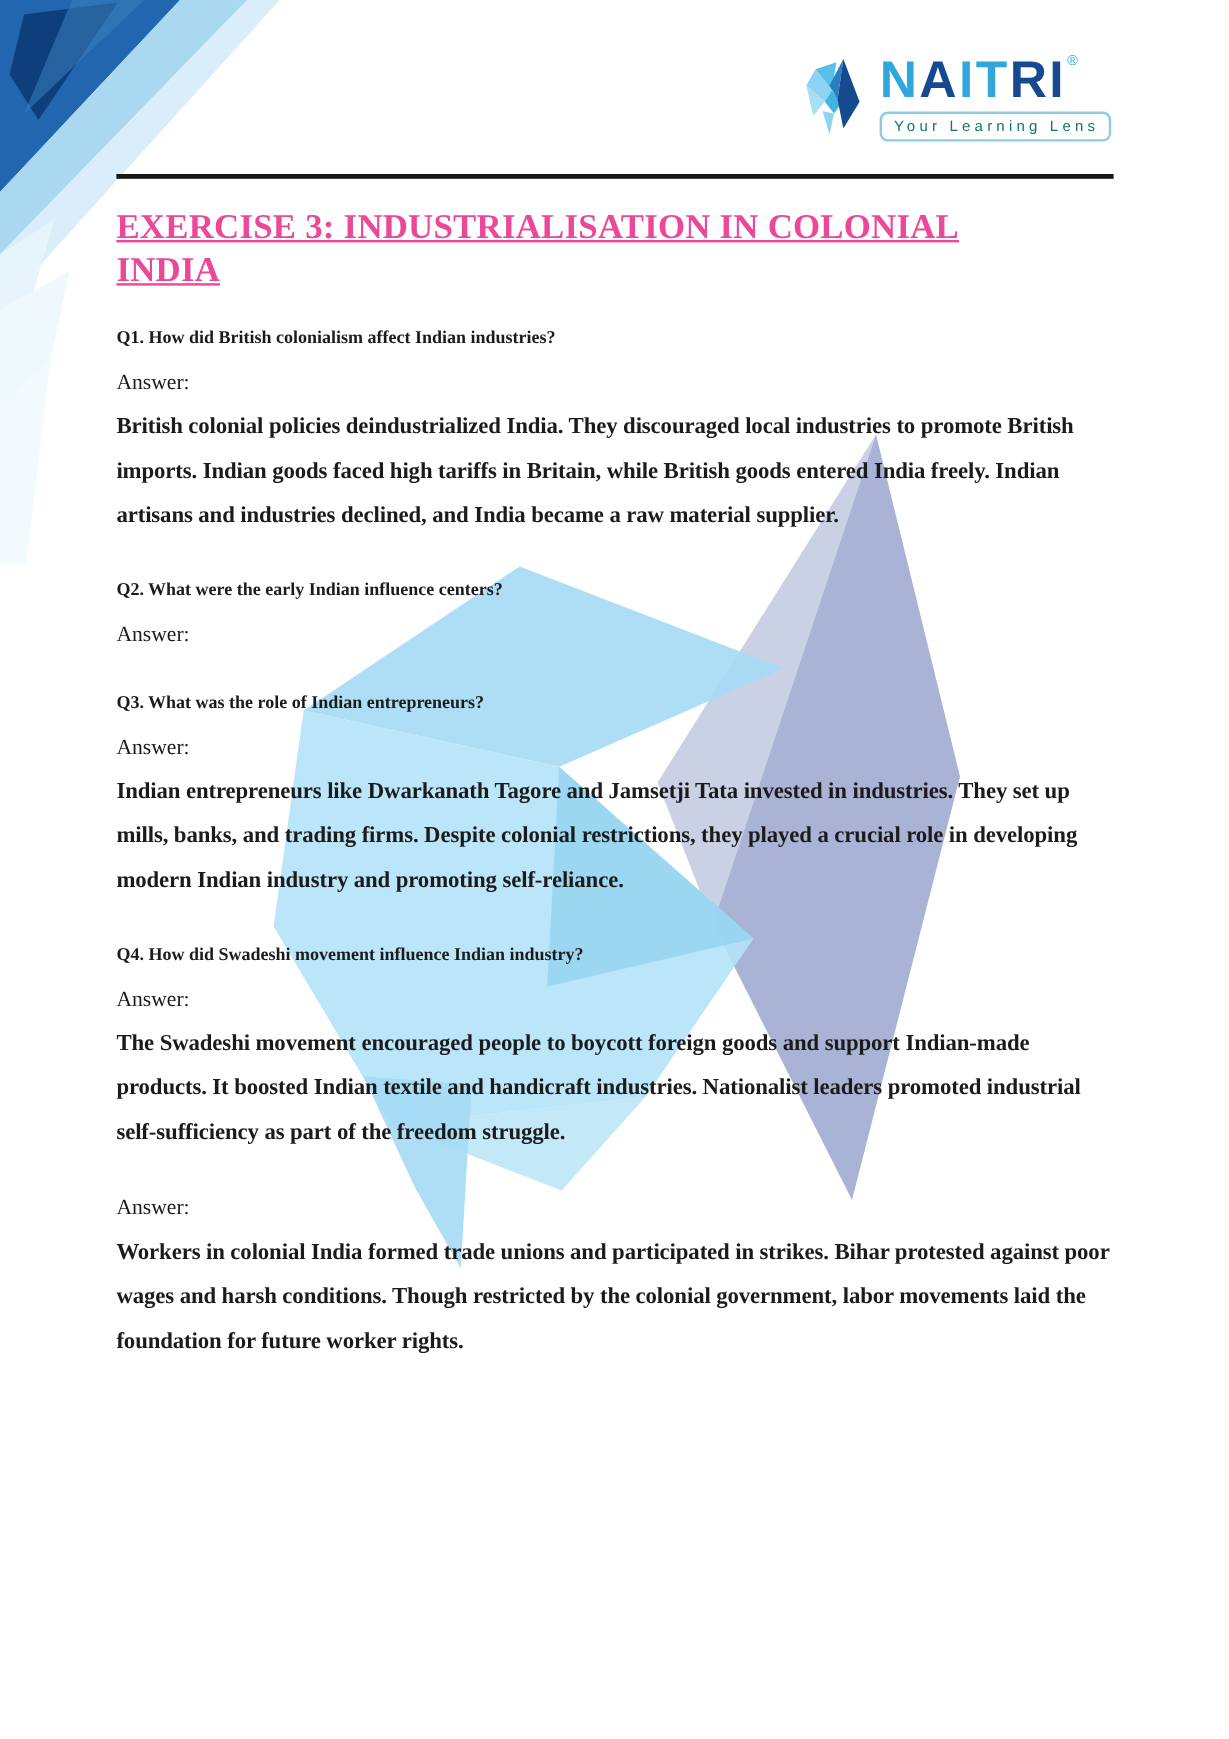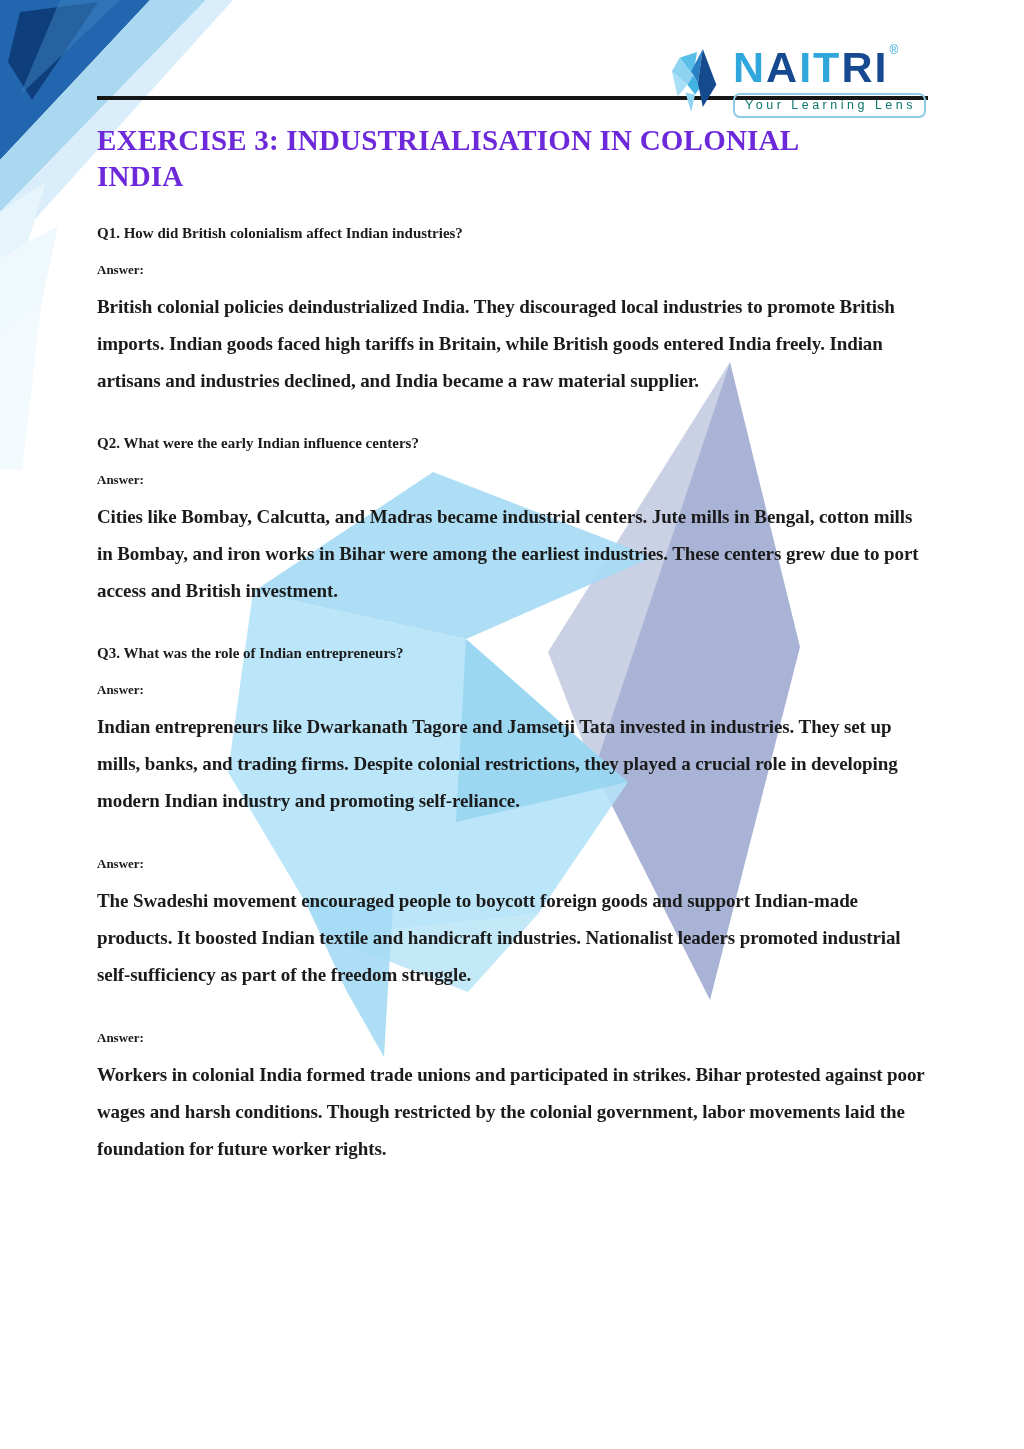--- a/index.html
+++ b/index.html
@@ -5,45 +5,46 @@
   html,body{margin:0;padding:0;}
   body{
     width:1024px;height:1449px;position:relative;overflow:hidden;
     background:#ffffff;font-family:"Liberation Serif", serif;color:#1b1b1b;
   }
   
   .corner-decor{position:absolute;top:0;left:0;z-index:0;pointer-events:none;}
   .watermark{position:absolute;left:208px;top:352px;z-index:0;pointer-events:none;}
   
   .content{position:relative;z-index:1;padding:0 96px 0 97px;}
-  .header{position:relative;height:96px;}
+  .header{position:relative;height:145px;}
   .logo{position:absolute;top:46px;right:2px;display:flex;align-items:flex-start;gap:7px;}
   .logo-text-col{display:flex;flex-direction:column;align-items:stretch;}
   .brand-row{display:flex;align-items:flex-start;}
   .brand-wordmark{
     font-family:"Liberation Sans", sans-serif;font-weight:800;font-size:43px;
     line-height:1;letter-spacing:2px;white-space:nowrap;
   }
   .reg-mark{font-family:"Liberation Sans", sans-serif;font-size:12px;line-height:1;
     position:relative;top:-2px;left:1px;}
   .tagline-box{
     margin-top:4px;border:2px solid #8ecbe8;border-radius:7px;
     font-family:"Liberation Sans", sans-serif;font-size:12.5px;letter-spacing:3.5px;
     padding:3px 8px 4px 10px;text-align:center;white-space:nowrap;
   }
   .rule{height:4px;background:#161616;margin:0;}
   .page-title{
-    margin:22px 0 0 0;font-size:29px;font-weight:bold;line-height:36px;color:#6d28d9;
+    margin:22px 0 0 0;font-size:29px;font-weight:bold;line-height:36px;color:#ec4899;
     letter-spacing:0.2px;
+    text-decoration:underline;
   }
   .qa-list{margin-top:26px;}
   .qa-block{margin-top:0;}
   .qa-block + .qa-block{margin-top:31px;}
   .qa-question{font-size:15px;font-weight:bold;margin:0 0 9px 0;line-height:27px;}
-  .qa-answer-label{font-size:13px;font-weight:bold;margin:0 0 5px 0;line-height:27px;}
+  .qa-answer-label{font-size:18px;font-weight:normal;margin:0 0 5px 0;line-height:27px;}
   .qa-answer{font-size:19px;line-height:37px;margin:0;letter-spacing:-0.1px;font-weight:bold;}
 </style>
 </head>
 <body>
 
 <svg class="corner-decor" width="340" height="500" viewBox="0 0 340 500" aria-hidden="true">
   <polygon points="0,0 150,0 0,160" fill="#2166ae"></polygon>
   <polygon points="20,12 98,2 32,100 8,62" fill="#0f3e7c"></polygon>
   <polygon points="60,0 120,0 20,95" fill="#3c7fbd" opacity="0.55"></polygon>
   <polygon points="150,0 206,0 0,212 0,160" fill="#a9d8f0"></polygon>
@@ -96,30 +97,30 @@
   <div class="qa-list">
   <div class="qa-block">
     <h2 class="qa-question">Q1. How did British colonialism affect Indian industries?</h2>
     <div class="qa-answer-label">Answer:</div>
     <p class="qa-answer">British colonial policies deindustrialized India. They discouraged local industries to promote British imports. Indian goods faced high tariffs in Britain, while British goods entered India freely. Indian artisans and industries declined, and India became a raw material supplier.</p>
   </div>
 
   <div class="qa-block">
     <h2 class="qa-question">Q2. What were the early Indian influence centers?</h2>
     <div class="qa-answer-label">Answer:</div>
-    <p class="qa-answer">Cities like Bombay, Calcutta, and Madras became industrial centers. Jute mills in Bengal, cotton mills in Bombay, and iron works in Bihar were among the earliest industries. These centers grew due to port access and British investment.</p>
   </div>
 
   <div class="qa-block">
     <h2 class="qa-question">Q3. What was the role of Indian entrepreneurs?</h2>
     <div class="qa-answer-label">Answer:</div>
     <p class="qa-answer">Indian entrepreneurs like Dwarkanath Tagore and Jamsetji Tata invested in industries. They set up mills, banks, and trading firms. Despite colonial restrictions, they played a crucial role in developing modern Indian industry and promoting self-reliance.</p>
   </div>
 
   <div class="qa-block">
+    <h2 class="qa-question">Q4. How did Swadeshi movement influence Indian industry?</h2>
     <div class="qa-answer-label">Answer:</div>
     <p class="qa-answer">The Swadeshi movement encouraged people to boycott foreign goods and support Indian-made products. It boosted Indian textile and handicraft industries. Nationalist leaders promoted industrial self-sufficiency as part of the freedom struggle.</p>
   </div>
 
   <div class="qa-block">
     <div class="qa-answer-label">Answer:</div>
     <p class="qa-answer">Workers in colonial India formed trade unions and participated in strikes. Bihar protested against poor wages and harsh conditions. Though restricted by the colonial government, labor movements laid the foundation for future worker rights.</p>
   </div>
 </div>
 

